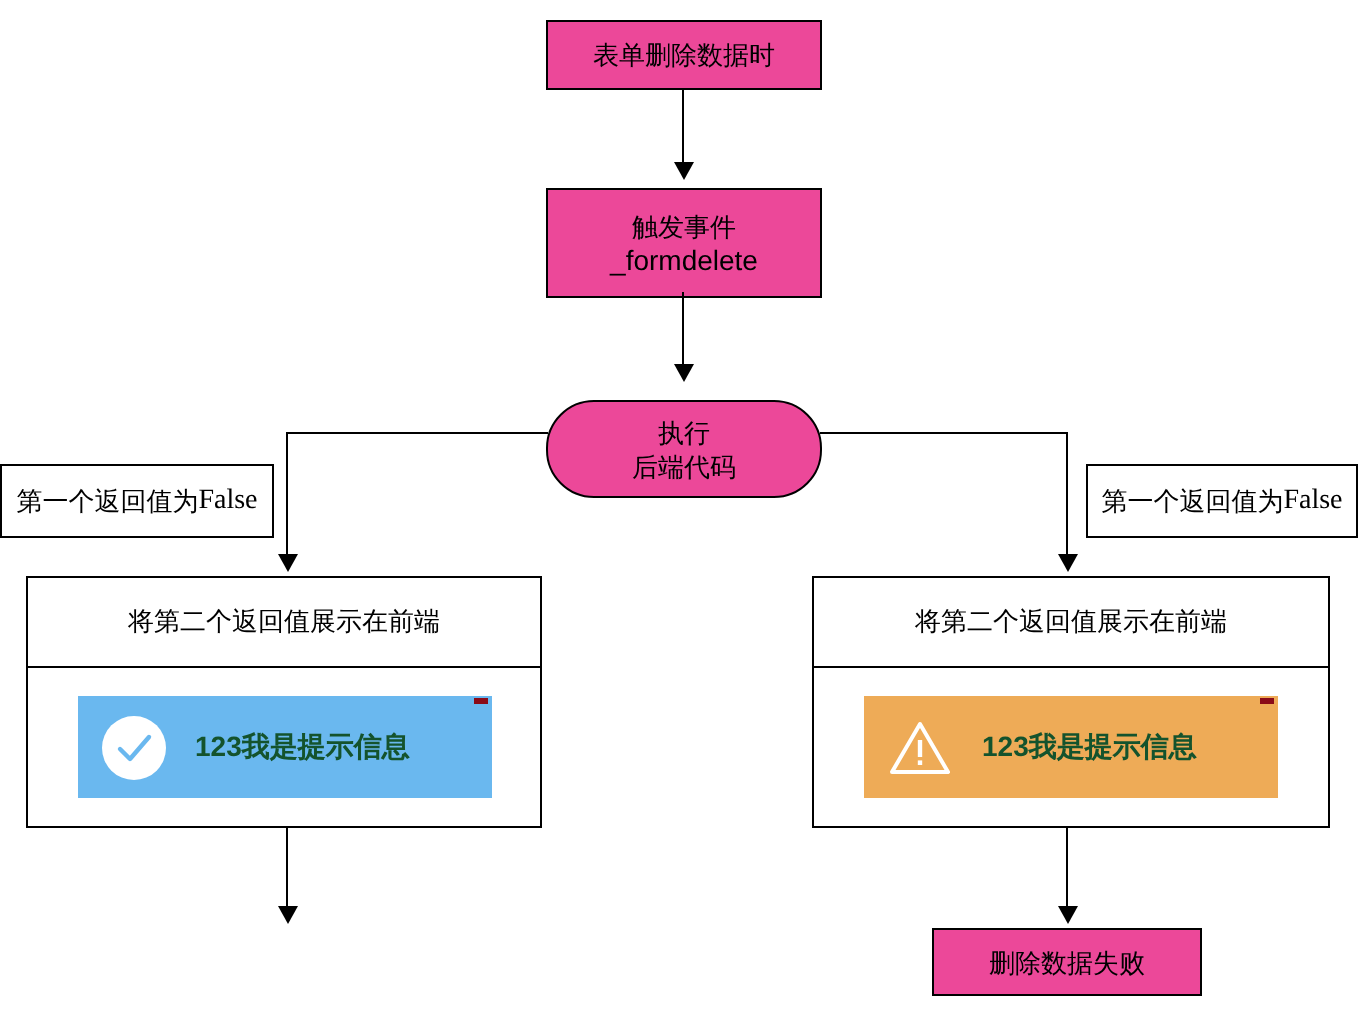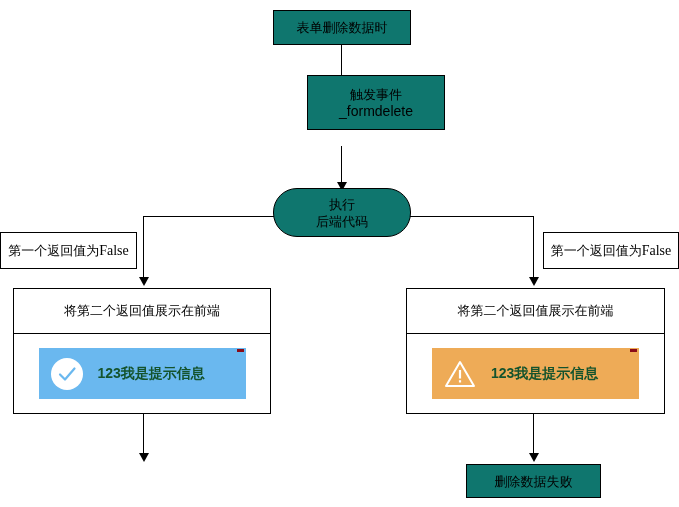--- a/index.html
+++ b/index.html
@@ -19,21 +19,21 @@
     position: absolute;
     left: 0; top: 0;
     width: 679px;
     height: 507px;
   }
   
   .box {
     position: absolute;
     box-sizing: border-box;
     border: 1px solid #000000;
-    background: #0f766e;
+    background: #ec4899;
     display: flex;
     flex-direction: column;
     align-items: center;
     justify-content: center;
     text-align: center;
     font-size: 13px;
     line-height: 17px;
     white-space: nowrap;
   }
   .box .line2 {
@@ -140,29 +140,29 @@
 
 <div id="canvas">
 
   <div class="box" style="left:273px; top:10px; width:138px; height:35px;">
     <span>表单删除数据时</span>
   </div>
 
   <div class="vline" style="left:341px; top:45px; height:36px;"></div>
   <div class="arrow-down" style="left:337px; top:81px;"></div>
 
-  <div class="box" style="left:273px; top:75px; width:138px; height:55px;margin-left:34px;">
+  <div class="box" style="left:273px; top:94px; width:138px; height:55px;">
     <span>触发事件</span>
     <span class="line2">_formdelete</span>
   </div>
 
   <div class="vline" style="left:341px; top:146px; height:36px;"></div>
   <div class="arrow-down" style="left:337px; top:182px;"></div>
 
-  <div class="box" style="left:273px; top:188px; width:138px; height:49px;border-radius:24px;">
+  <div class="box" style="left:273px; top:200px; width:138px; height:49px;border-radius:24px;">
     <span>执行</span>
     <span>后端代码</span>
   </div>
 
   <div class="hline" style="left:143px; top:216px; width:131px;"></div>
   <div class="vline" style="left:143px; top:216px; height:61px;"></div>
   <div class="arrow-down" style="left:139px; top:277px;"></div>
 
   <div class="hline" style="left:410px; top:216px; width:124px;"></div>
   <div class="vline" style="left:533px; top:216px; height:61px;"></div>

